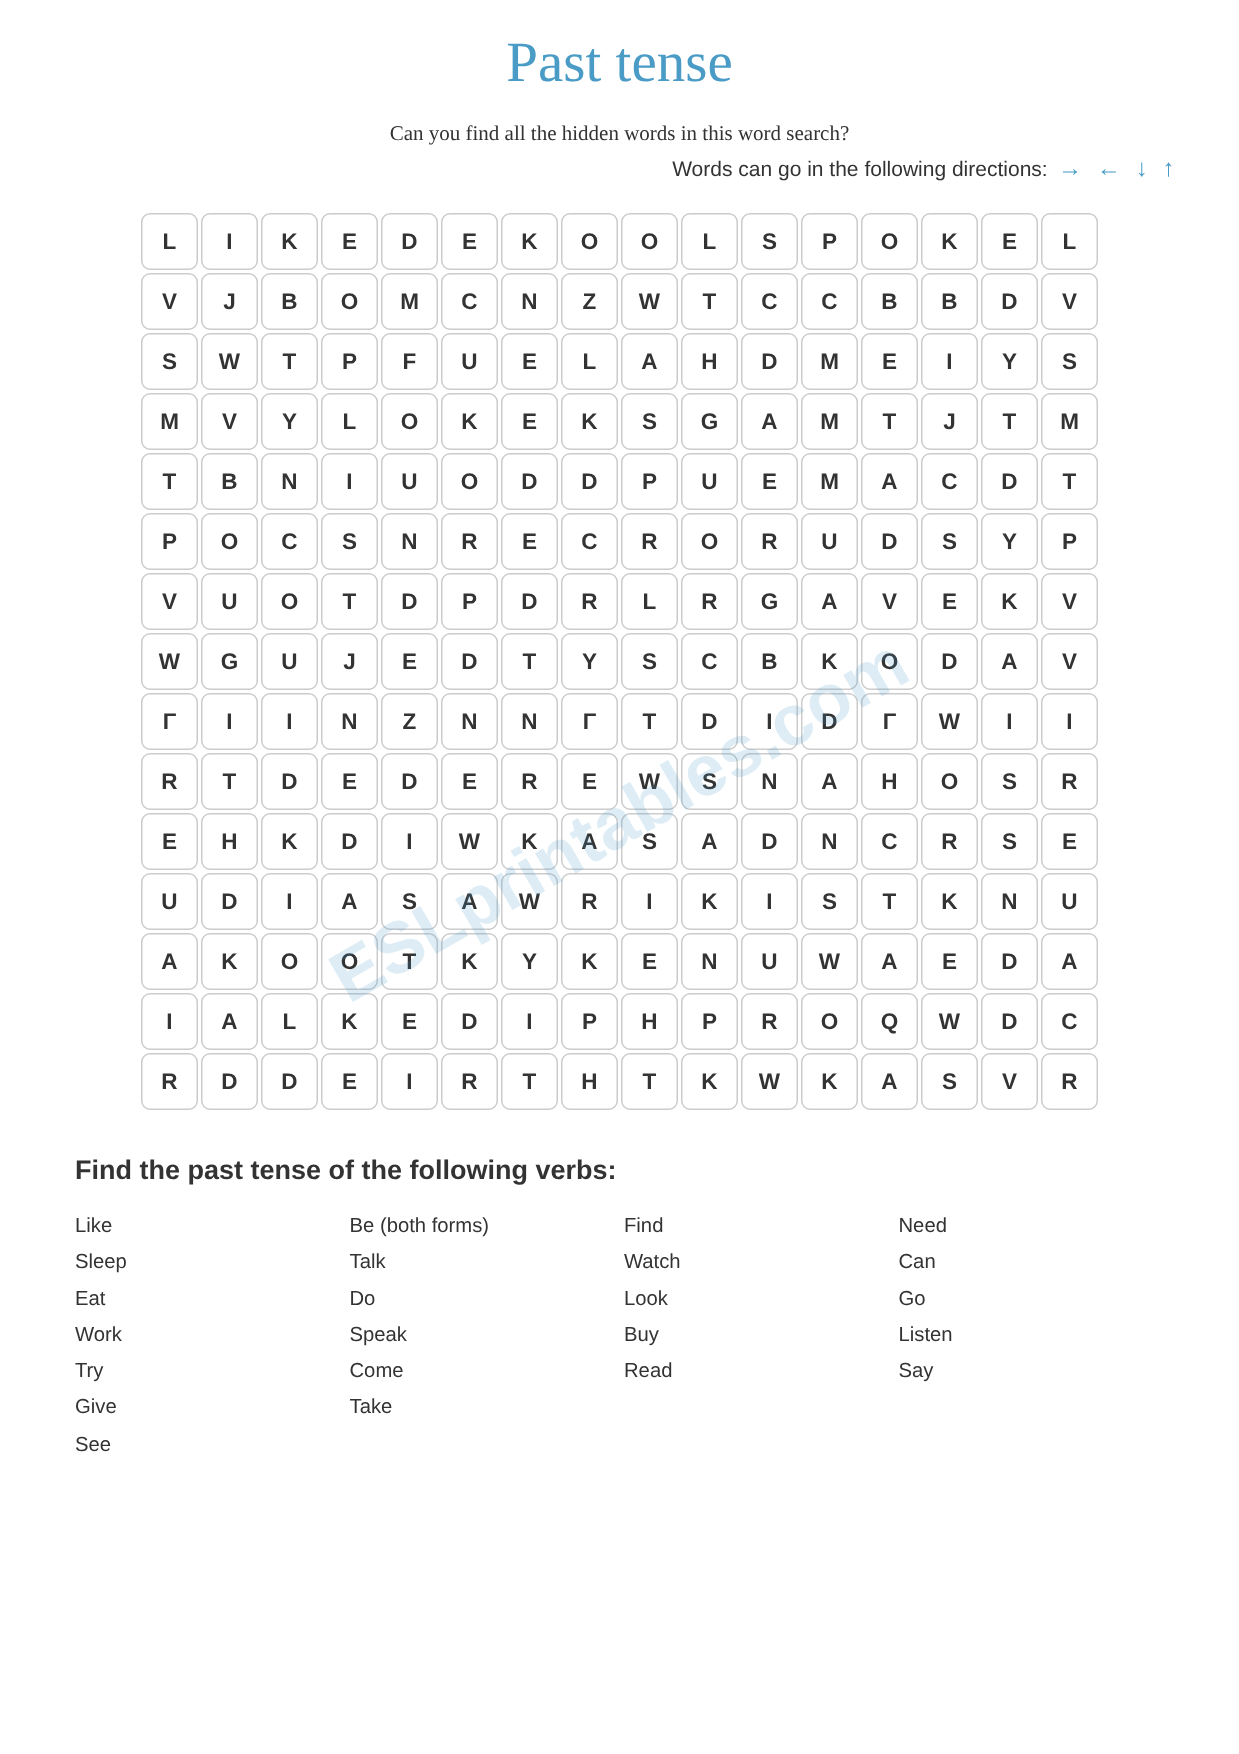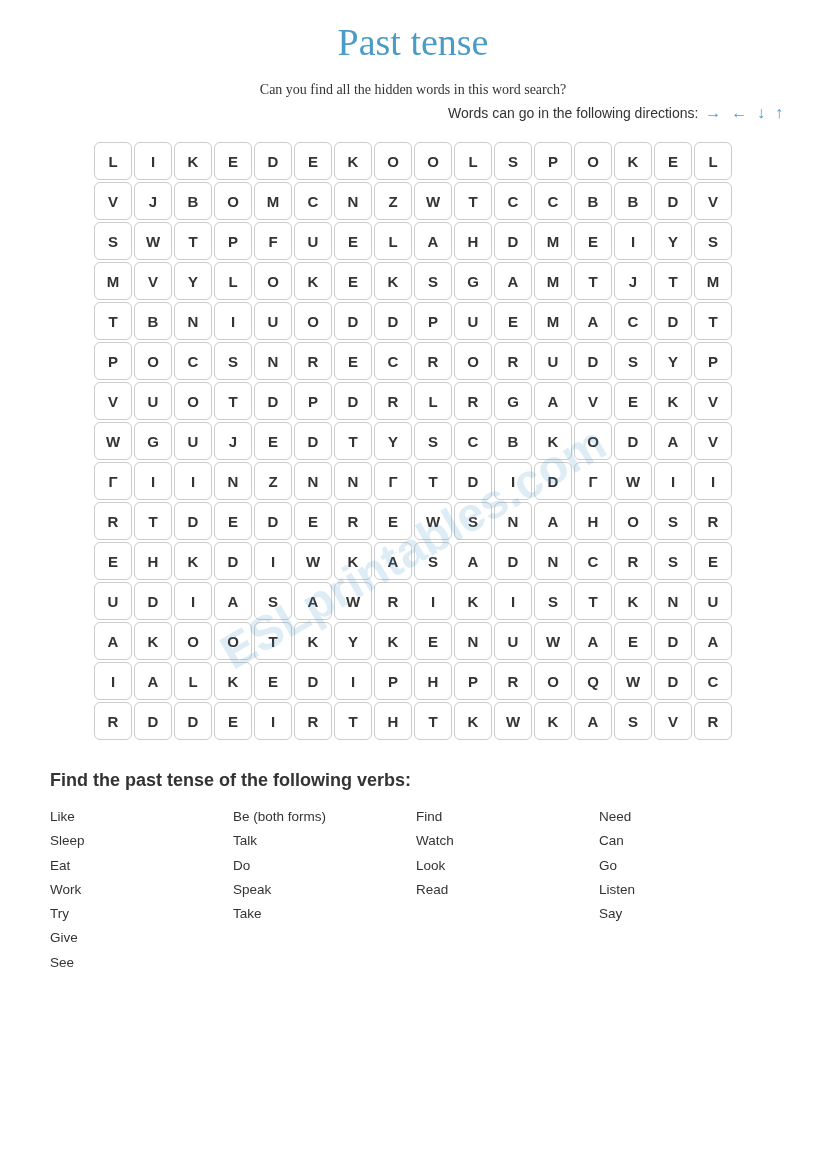--- a/index.html
+++ b/index.html
@@ -363,26 +363,28 @@
           <div class="word-item">Work</div>
           <div class="word-item">Try</div>
           <div class="word-item">Give</div>
           <div class="word-item">See</div>
         </div>
         <div>
           <div class="word-item">Be (both forms)</div>
           <div class="word-item">Talk</div>
           <div class="word-item">Do</div>
           <div class="word-item">Speak</div>
+          <div class="word-item">Come</div>
           <div class="word-item">Take</div>
         </div>
         <div>
           <div class="word-item">Find</div>
           <div class="word-item">Watch</div>
           <div class="word-item">Look</div>
+          <div class="word-item">Buy</div>
           <div class="word-item">Read</div>
         </div>
         <div>
           <div class="word-item">Need</div>
           <div class="word-item">Can</div>
           <div class="word-item">Go</div>
           <div class="word-item">Listen</div>
           <div class="word-item">Say</div>
           <div class="word-item"></div>
           <div class="word-item"></div>

